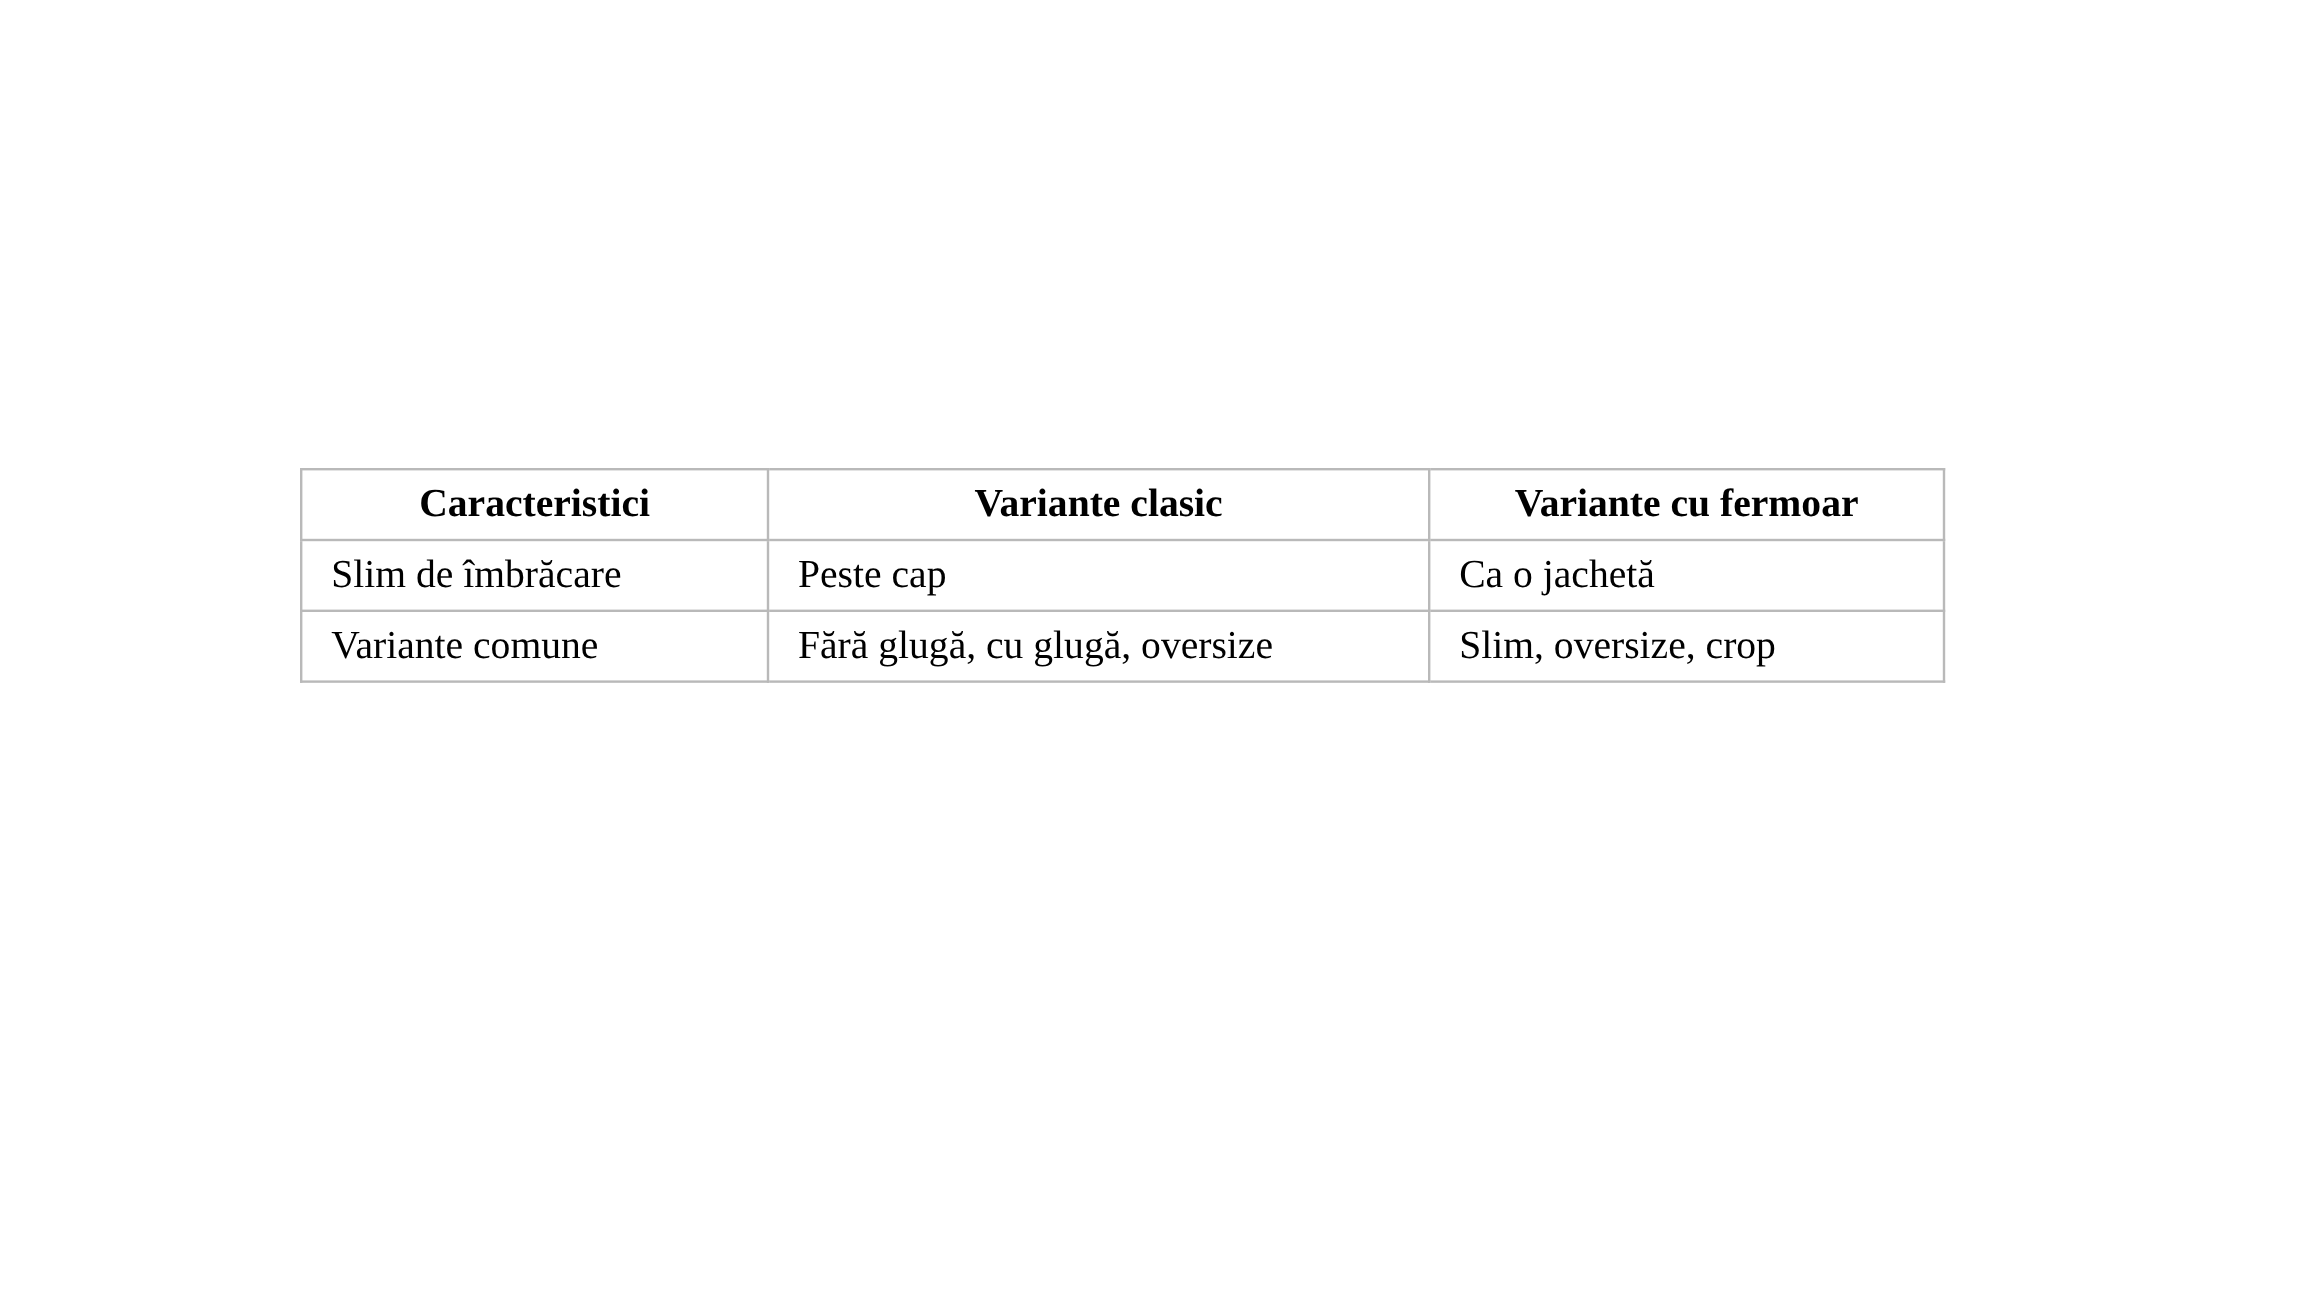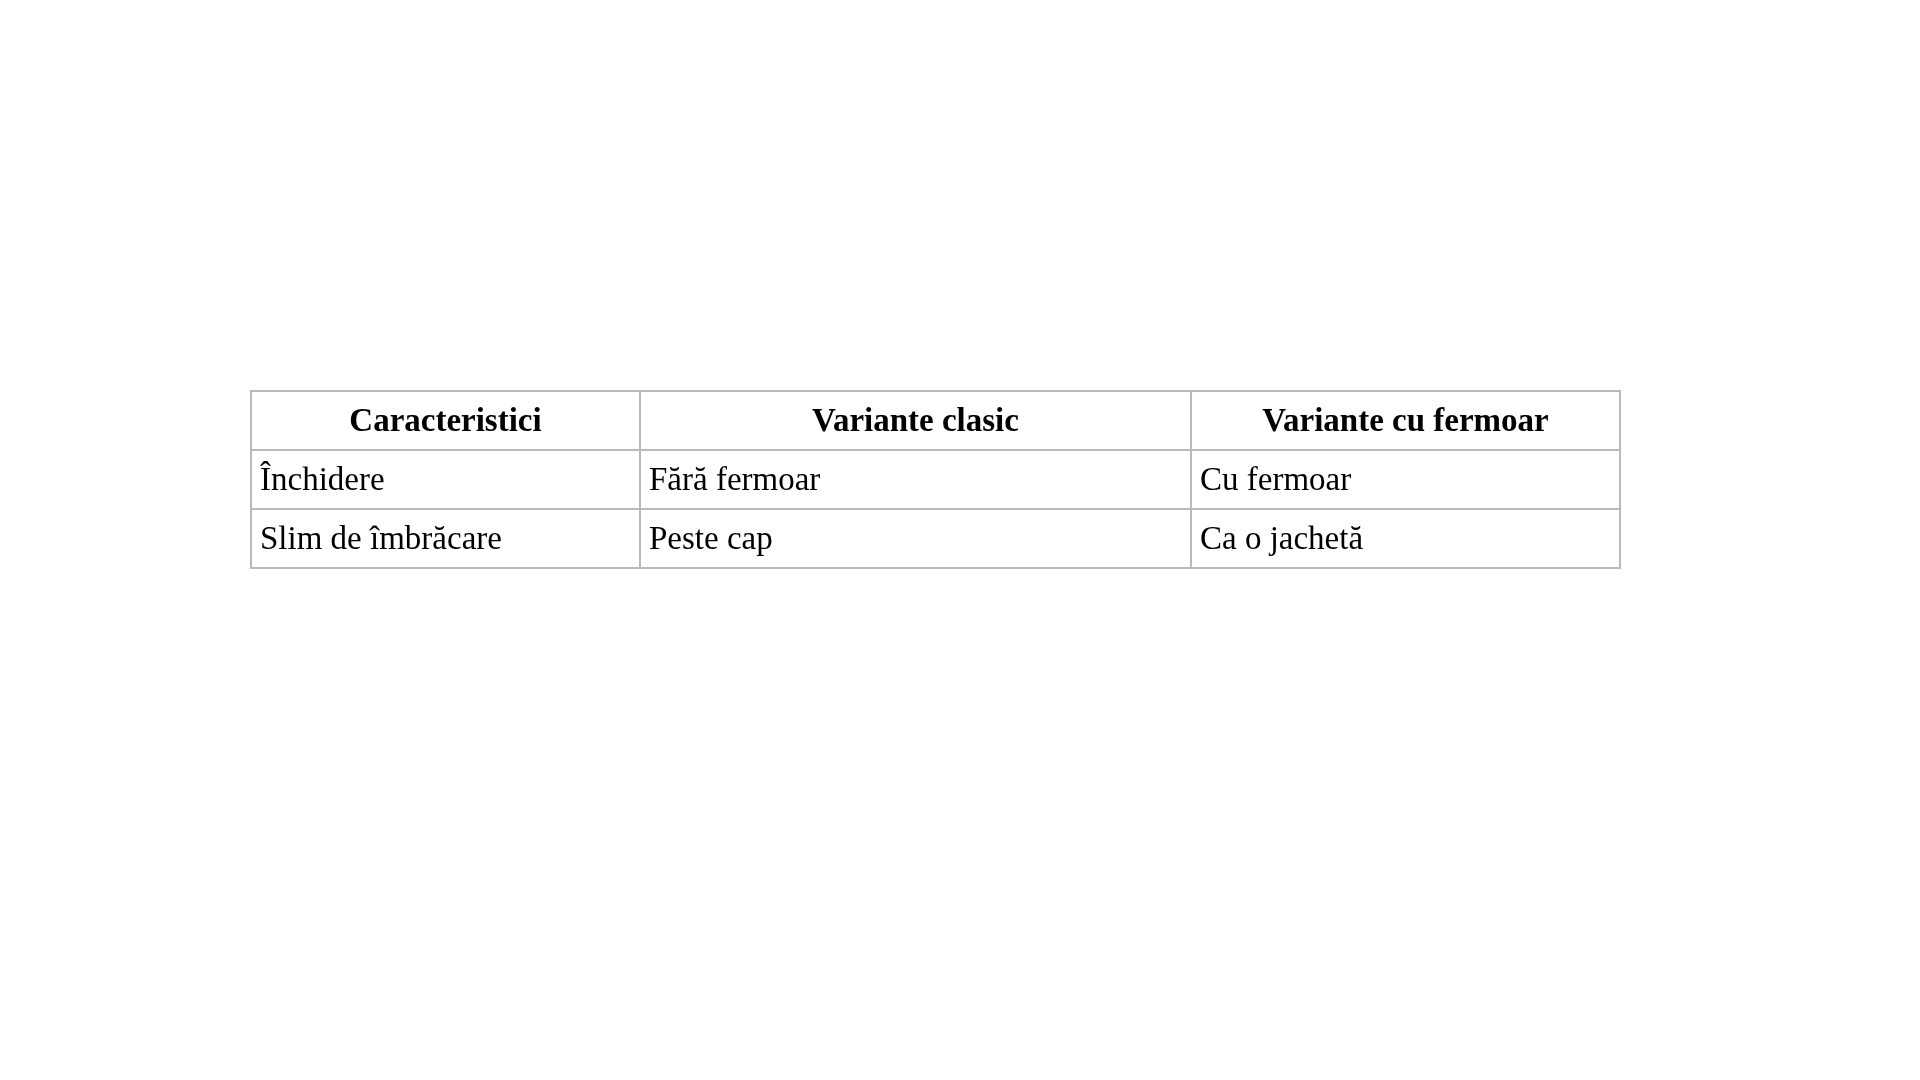--- a/index.html
+++ b/index.html
@@ -25,21 +25,21 @@
   }
   .comparison-table col.c0 { width: 389px; }
   .comparison-table col.c1 { width: 551px; }
   .comparison-table col.c2 { width: 429px; }
   .comparison-table th,
   .comparison-table td {
     border: 2px solid #b9b9b9;
     font-size: 33px;
     line-height: 1.15;
     height: 57px;
-    padding: 0 8px;
+    padding: 0 24px;
     vertical-align: middle;
     white-space: nowrap;
     overflow: hidden;
     background: #ffffff;
   }
   .comparison-table th {
     font-weight: bold;
     text-align: center;
   }
   .comparison-table td {
@@ -59,24 +59,24 @@
     </colgroup>
     <thead>
       <tr>
         <th>Caracteristici</th>
         <th>Variante clasic</th>
         <th>Variante cu fermoar</th>
       </tr>
     </thead>
     <tbody>
       <tr>
-        <td>Închidere</td>
-        <td>Fără fermoar</td>
-        <td>Cu fermoar</td>
-      </tr>
-      <tr>
         <td>Slim de îmbrăcare</td>
         <td>Peste cap</td>
         <td>Ca o jachetă</td>
+      </tr>
+      <tr>
+        <td>Variante comune</td>
+        <td>Fără glugă, cu glugă, oversize</td>
+        <td>Slim, oversize, crop</td>
       </tr>
     </tbody>
   </table>
 </div>
 
 </body></html>

